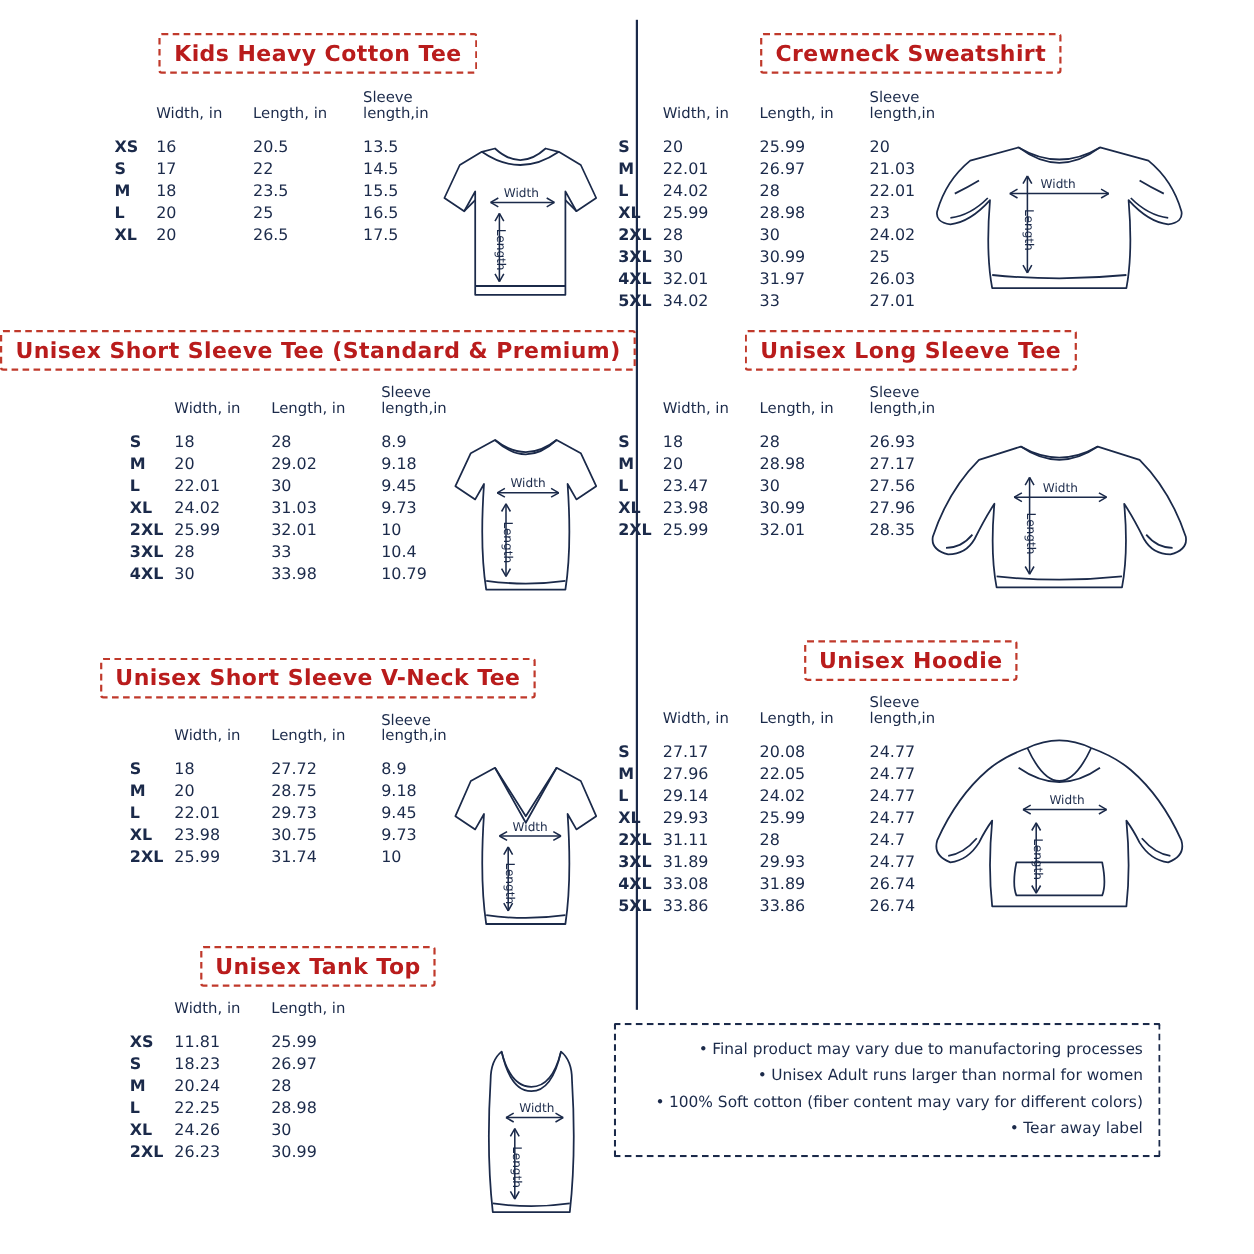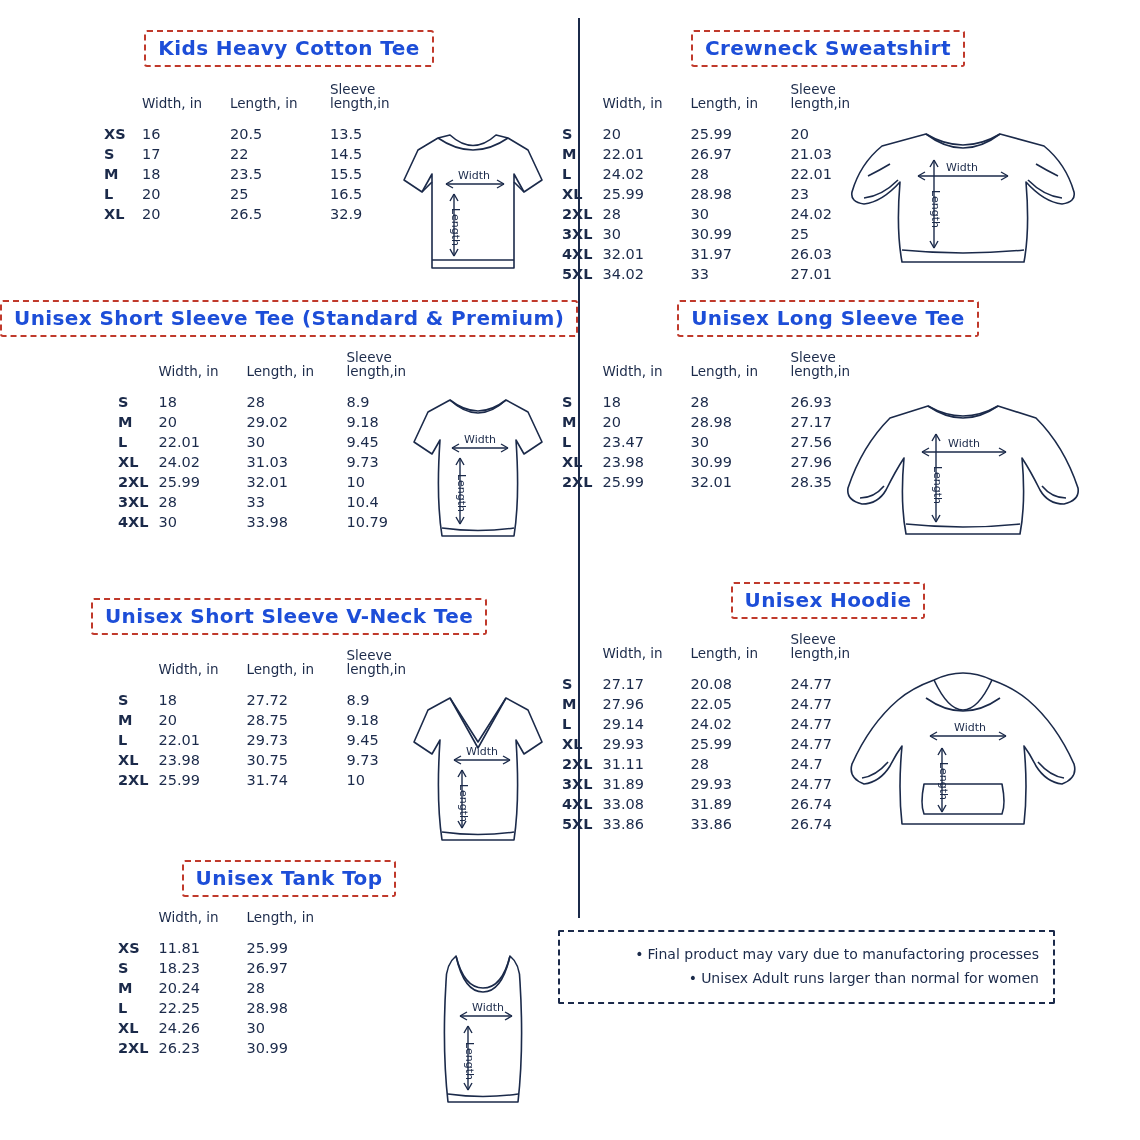--- a/index.html
+++ b/index.html
@@ -40,21 +40,21 @@
     left: 548px;
     top: 0;
     width: 560px;
     height: 1140px;
   }
   .block {
     position: absolute;
   }
   .title {
     display: inline-block;
-    color: #1d4ed8;
+    color: #b91c1c;
     font-family: "DejaVu Sans", sans-serif;
     font-weight: bold;
     font-size: 20px;
     letter-spacing: 0.4px;
     padding: 4px 12px 5px 12px;
     border: 2px dashed #c0392b;
     border-radius: 3px;
     white-space: nowrap;
   }
   .title-wrap {
@@ -158,21 +158,21 @@
           <tr>
             <td class="size">L</td>
             <td>20</td>
             <td>25</td>
             <td>16.5</td>
           </tr>
           <tr>
             <td class="size">XL</td>
             <td>20</td>
             <td>26.5</td>
-            <td>32.9</td>
+            <td>17.5</td>
           </tr>
         </tbody>
       </table>
 
       <div class="garment" style="left:378px; top:78px;">
         <svg width="190" height="190" viewBox="0 0 190 190">
           <g fill="none" stroke="#1b2a4a" stroke-width="1.6" stroke-linejoin="round">
             <path d="M60 30 L40 42 L26 72 L44 84 L54 66 L54 160 L136 160 L136 66 L146 84 L164 72 L150 42 L130 30 L118 27 Q95 48 72 27 Z"></path>
             <path d="M60 30 Q95 54 130 30"></path>
             <path d="M54 152 L136 152"></path>
@@ -656,15 +656,17 @@
           </g>
           <text class="lbl" x="116" y="79">Width</text>
           <text class="lbl" x="102" y="110" transform="rotate(90 102 110)">Length</text>
         </svg>
       </div>
     </div>
 
     <div class="notes" style="left:10px; top:930px; width:465px;">
       <div><span class="bullet">•</span><span>Final product may vary due to manufactoring processes</span></div>
       <div><span class="bullet">•</span><span>Unisex Adult runs larger than normal for women</span></div>
+      <div><span class="bullet">•</span><span>100% Soft cotton (fiber content may vary for different colors)</span></div>
+      <div><span class="bullet">•</span><span>Tear away label</span></div>
     </div>
   </div>
 </div>
 
 </body></html>

